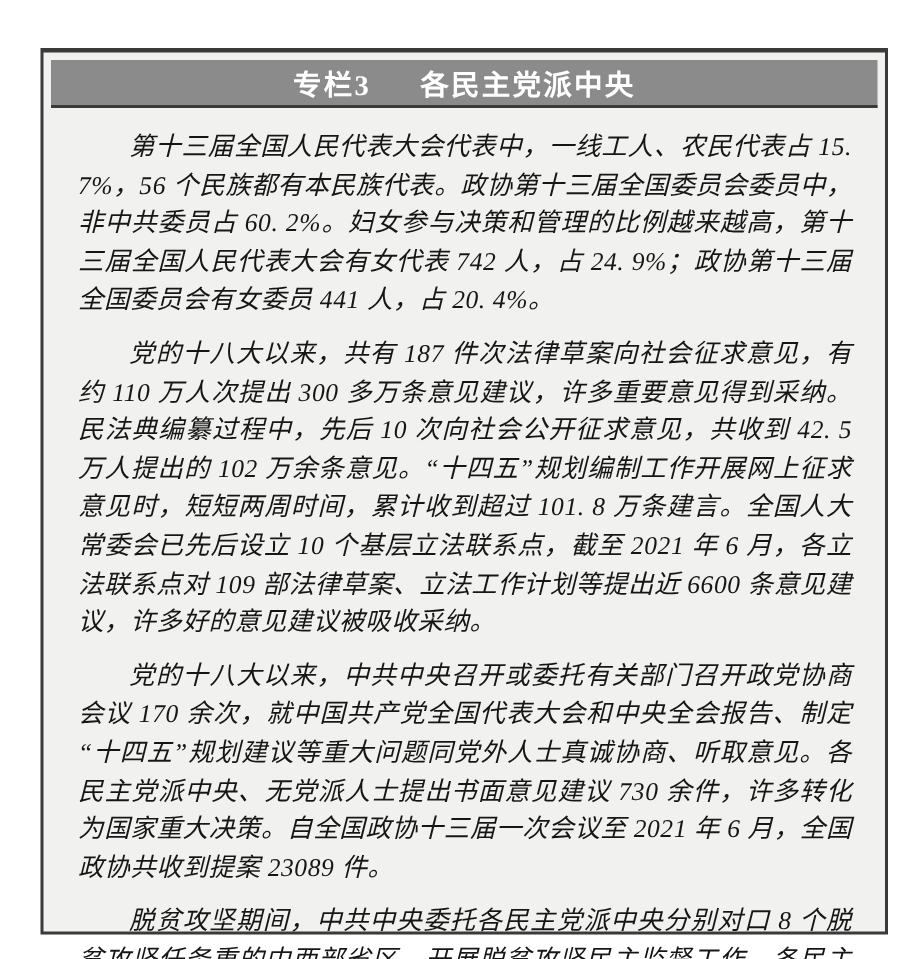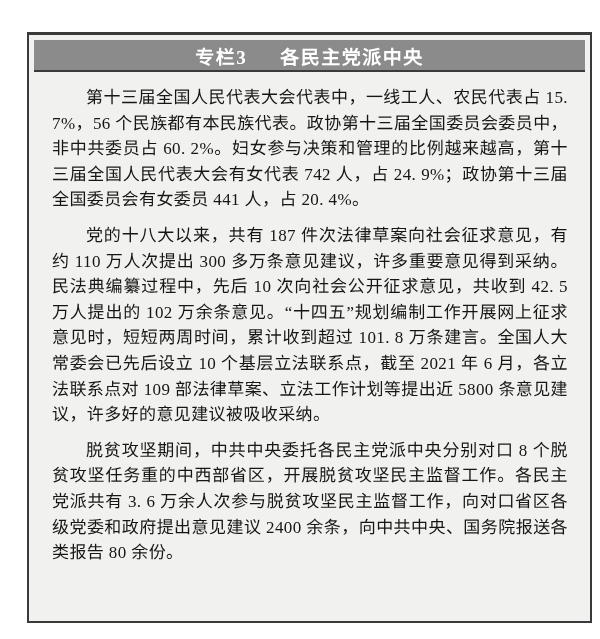--- a/index.html
+++ b/index.html
@@ -48,30 +48,32 @@
     padding:8px 12px 10px 13px;
     color:var(--body-text);
     font-size:17px;
     line-height:25.6px;
     letter-spacing:0.4px;
     text-align:justify;
   }
   .panel-body p{
     text-indent:2em;
     margin:0;
+    font-style:italic;
   }
 </style>
 </head>
 <body>
 
 <div class="page">
   <div class="panel">
     <div class="panel-header">
       <span class="label">专栏3</span>
       <span class="title">各民主党派中央</span>
     </div>
     <div class="panel-body">
       <p>第十三届全国人民代表大会代表中，一线工人、农民代表占 15. 7%，56 个民族都有本民族代表。政协第十三届全国委员会委员中，非中共委员占 60. 2%。妇女参与决策和管理的比例越来越高，第十三届全国人民代表大会有女代表 742 人，占 24. 9%；政协第十三届全国委员会有女委员 441 人，占 20. 4%。</p>
-      <p>党的十八大以来，共有 187 件次法律草案向社会征求意见，有约 110 万人次提出 300 多万条意见建议，许多重要意见得到采纳。民法典编纂过程中，先后 10 次向社会公开征求意见，共收到 42. 5 万人提出的 102 万余条意见。“十四五”规划编制工作开展网上征求意见时，短短两周时间，累计收到超过 101. 8 万条建言。全国人大常委会已先后设立 10 个基层立法联系点，截至 2021 年 6 月，各立法联系点对 109 部法律草案、立法工作计划等提出近 5800 条意见建议，许多好的意见建议被吸收采纳。</p>
+      <p>党的十八大以来，共有 187 件次法律草案向社会征求意见，有约 110 万人次提出 300 多万条意见建议，许多重要意见得到采纳。民法典编纂过程中，先后 10 次向社会公开征求意见，共收到 42. 5 万人提出的 102 万余条意见。“十四五”规划编制工作开展网上征求意见时，短短两周时间，累计收到超过 101. 8 万条建言。全国人大常委会已先后设立 10 个基层立法联系点，截至 2021 年 6 月，各立法联系点对 109 部法律草案、立法工作计划等提出近 6600 条意见建议，许多好的意见建议被吸收采纳。</p>
+      <p>党的十八大以来，中共中央召开或委托有关部门召开政党协商会议 170 余次，就中国共产党全国代表大会和中央全会报告、制定“十四五”规划建议等重大问题同党外人士真诚协商、听取意见。各民主党派中央、无党派人士提出书面意见建议 730 余件，许多转化为国家重大决策。自全国政协十三届一次会议至 2021 年 6 月，全国政协共收到提案 23089 件。</p>
       <p>脱贫攻坚期间，中共中央委托各民主党派中央分别对口 8 个脱贫攻坚任务重的中西部省区，开展脱贫攻坚民主监督工作。各民主党派共有 3. 6 万余人次参与脱贫攻坚民主监督工作，向对口省区各级党委和政府提出意见建议 2400 余条，向中共中央、国务院报送各类报告 80 余份。</p>
     </div>
   </div>
 </div>
 
 </body></html>

